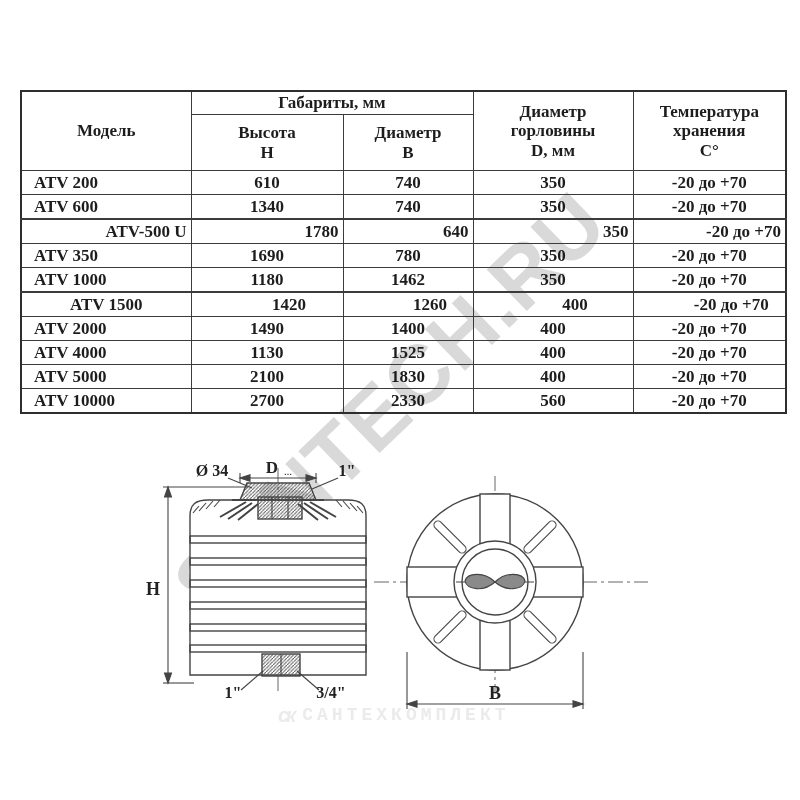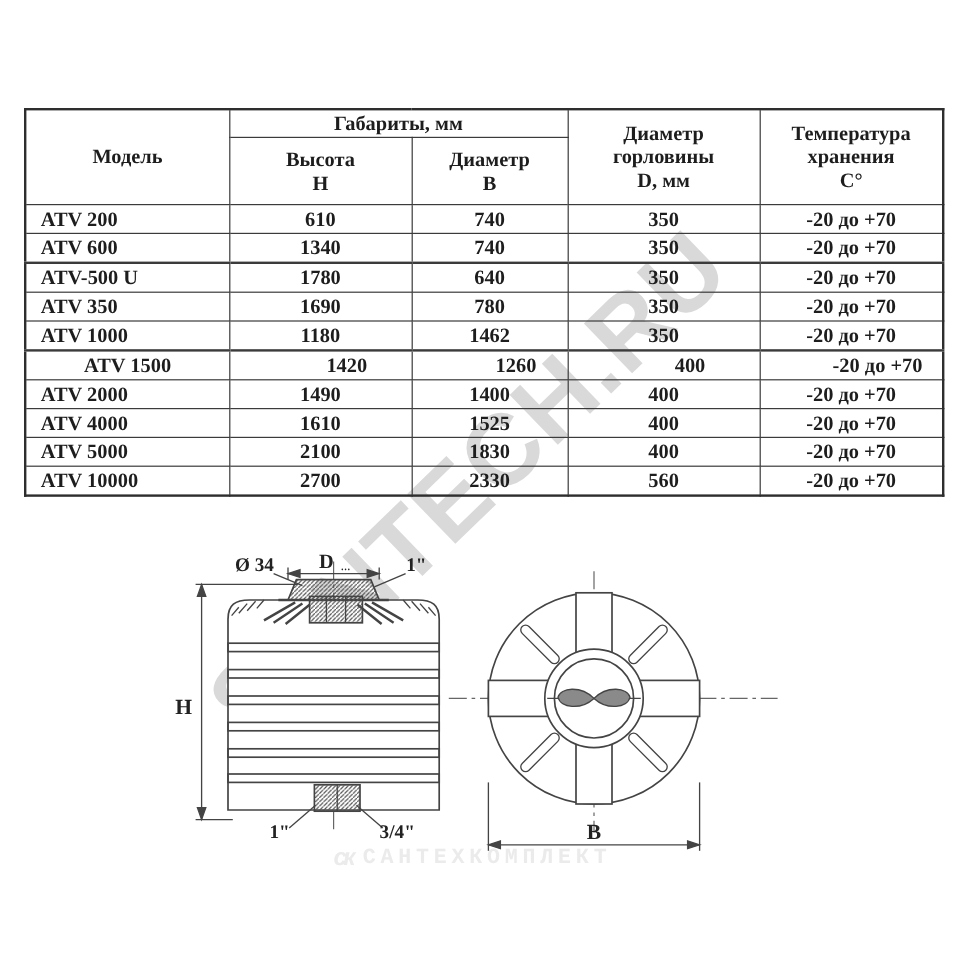--- a/index.html
+++ b/index.html
@@ -39,21 +39,21 @@
   .spec-table th,.spec-table td{
     border:1.6px solid #3b3b3b;padding:0 4px;
     text-align:center;vertical-align:middle;background:transparent;
   }
   .spec-table{border:2.5px solid #2e2e2e;}
   .spec-table th{font-weight:bold;line-height:1.15;}
   .spec-table thead tr.hrow1 th{height:22px;}
   .spec-table thead tr.hrow2 th{height:55px;}
   .spec-table tbody td{height:23px;line-height:23px;font-weight:bold;}
   .spec-table tbody td.model{text-align:left;padding-left:12px;}
-  .spec-table tbody tr:nth-child(3) td{border-top-width:2.6px;}
+  .spec-table tbody tr:nth-child(3) td{border-top-width:2.6px;text-align:right;}
   .spec-table tbody tr:nth-child(6) td{border-top-width:2.6px;padding-left:48px;}
   .hline{display:block;}
   
   .drawing{position:absolute;left:0;top:440px;z-index:1;}
   .drawing text{
     font-family:"Liberation Serif",serif;font-weight:bold;
     fill:#222;
   }
 </style>
 </head>
@@ -145,21 +145,21 @@
       </tr>
       <tr>
         <td class="model">ATV 2000</td>
         <td>1490</td>
         <td>1400</td>
         <td>400</td>
         <td>-20 до +70</td>
       </tr>
       <tr>
         <td class="model">ATV 4000</td>
-        <td>1610</td>
+        <td>1130</td>
         <td>1525</td>
         <td>400</td>
         <td>-20 до +70</td>
       </tr>
       <tr>
         <td class="model">ATV 5000</td>
         <td>2100</td>
         <td>1830</td>
         <td>400</td>
         <td>-20 до +70</td>

